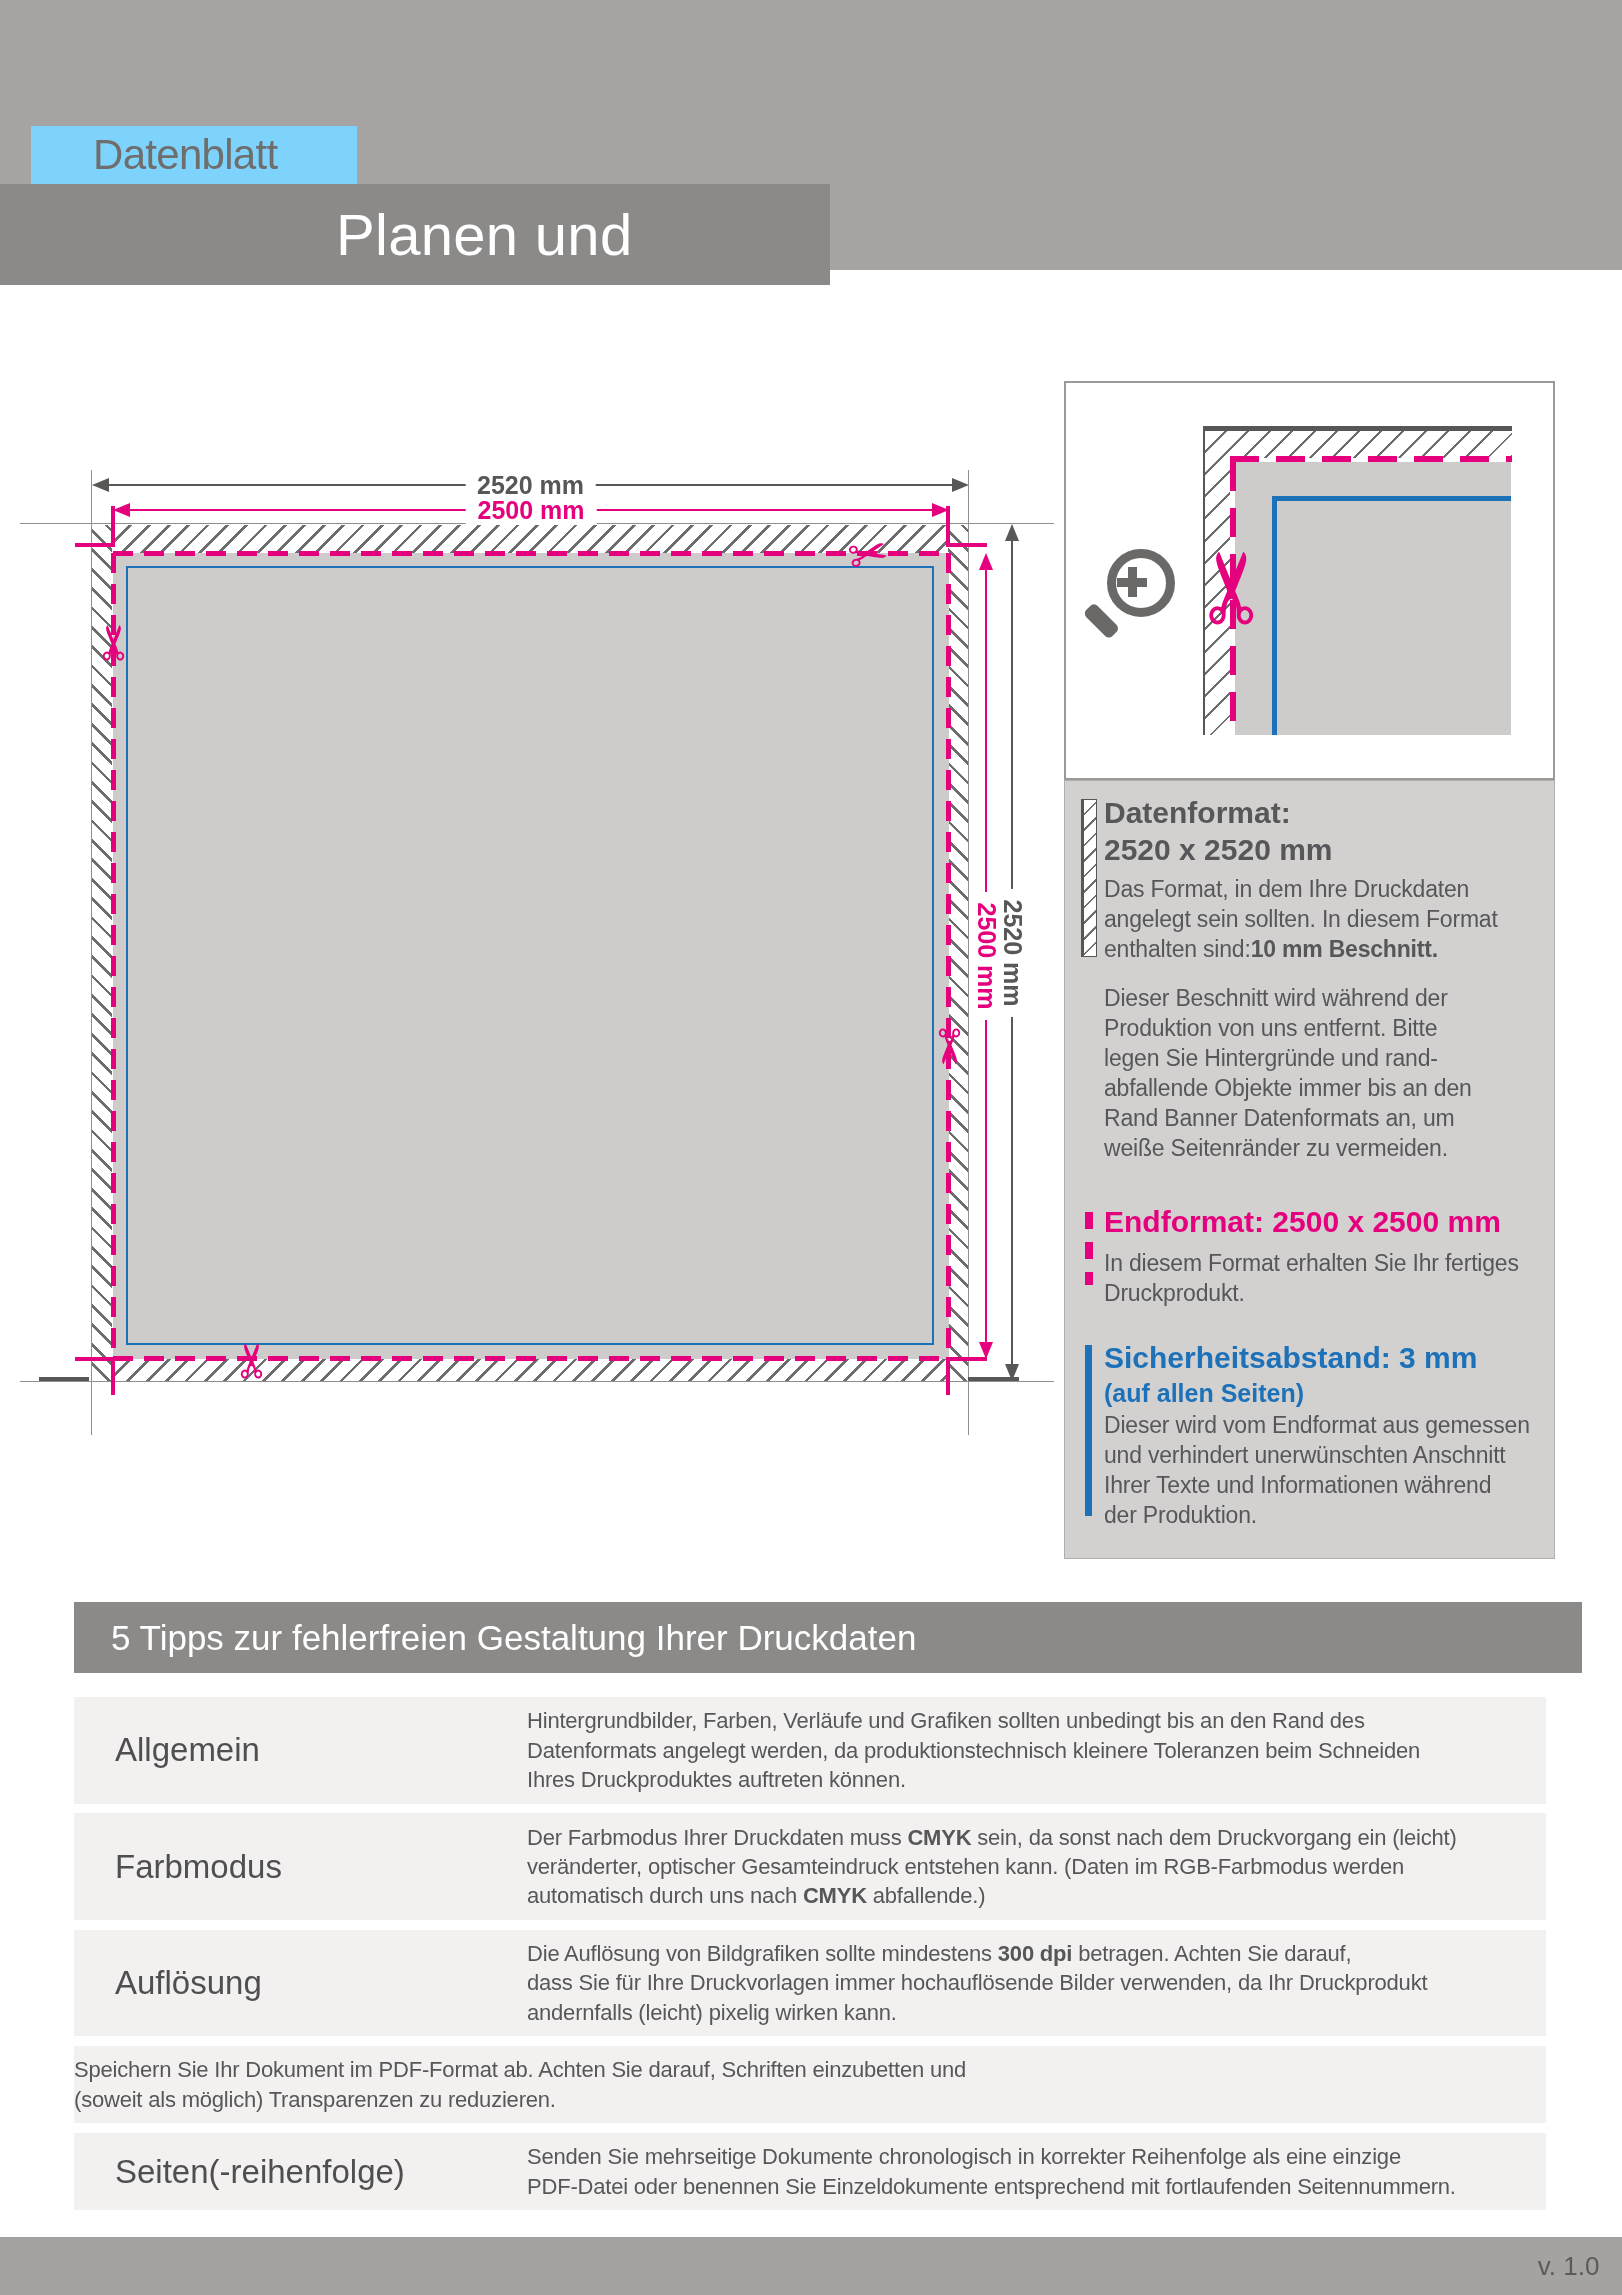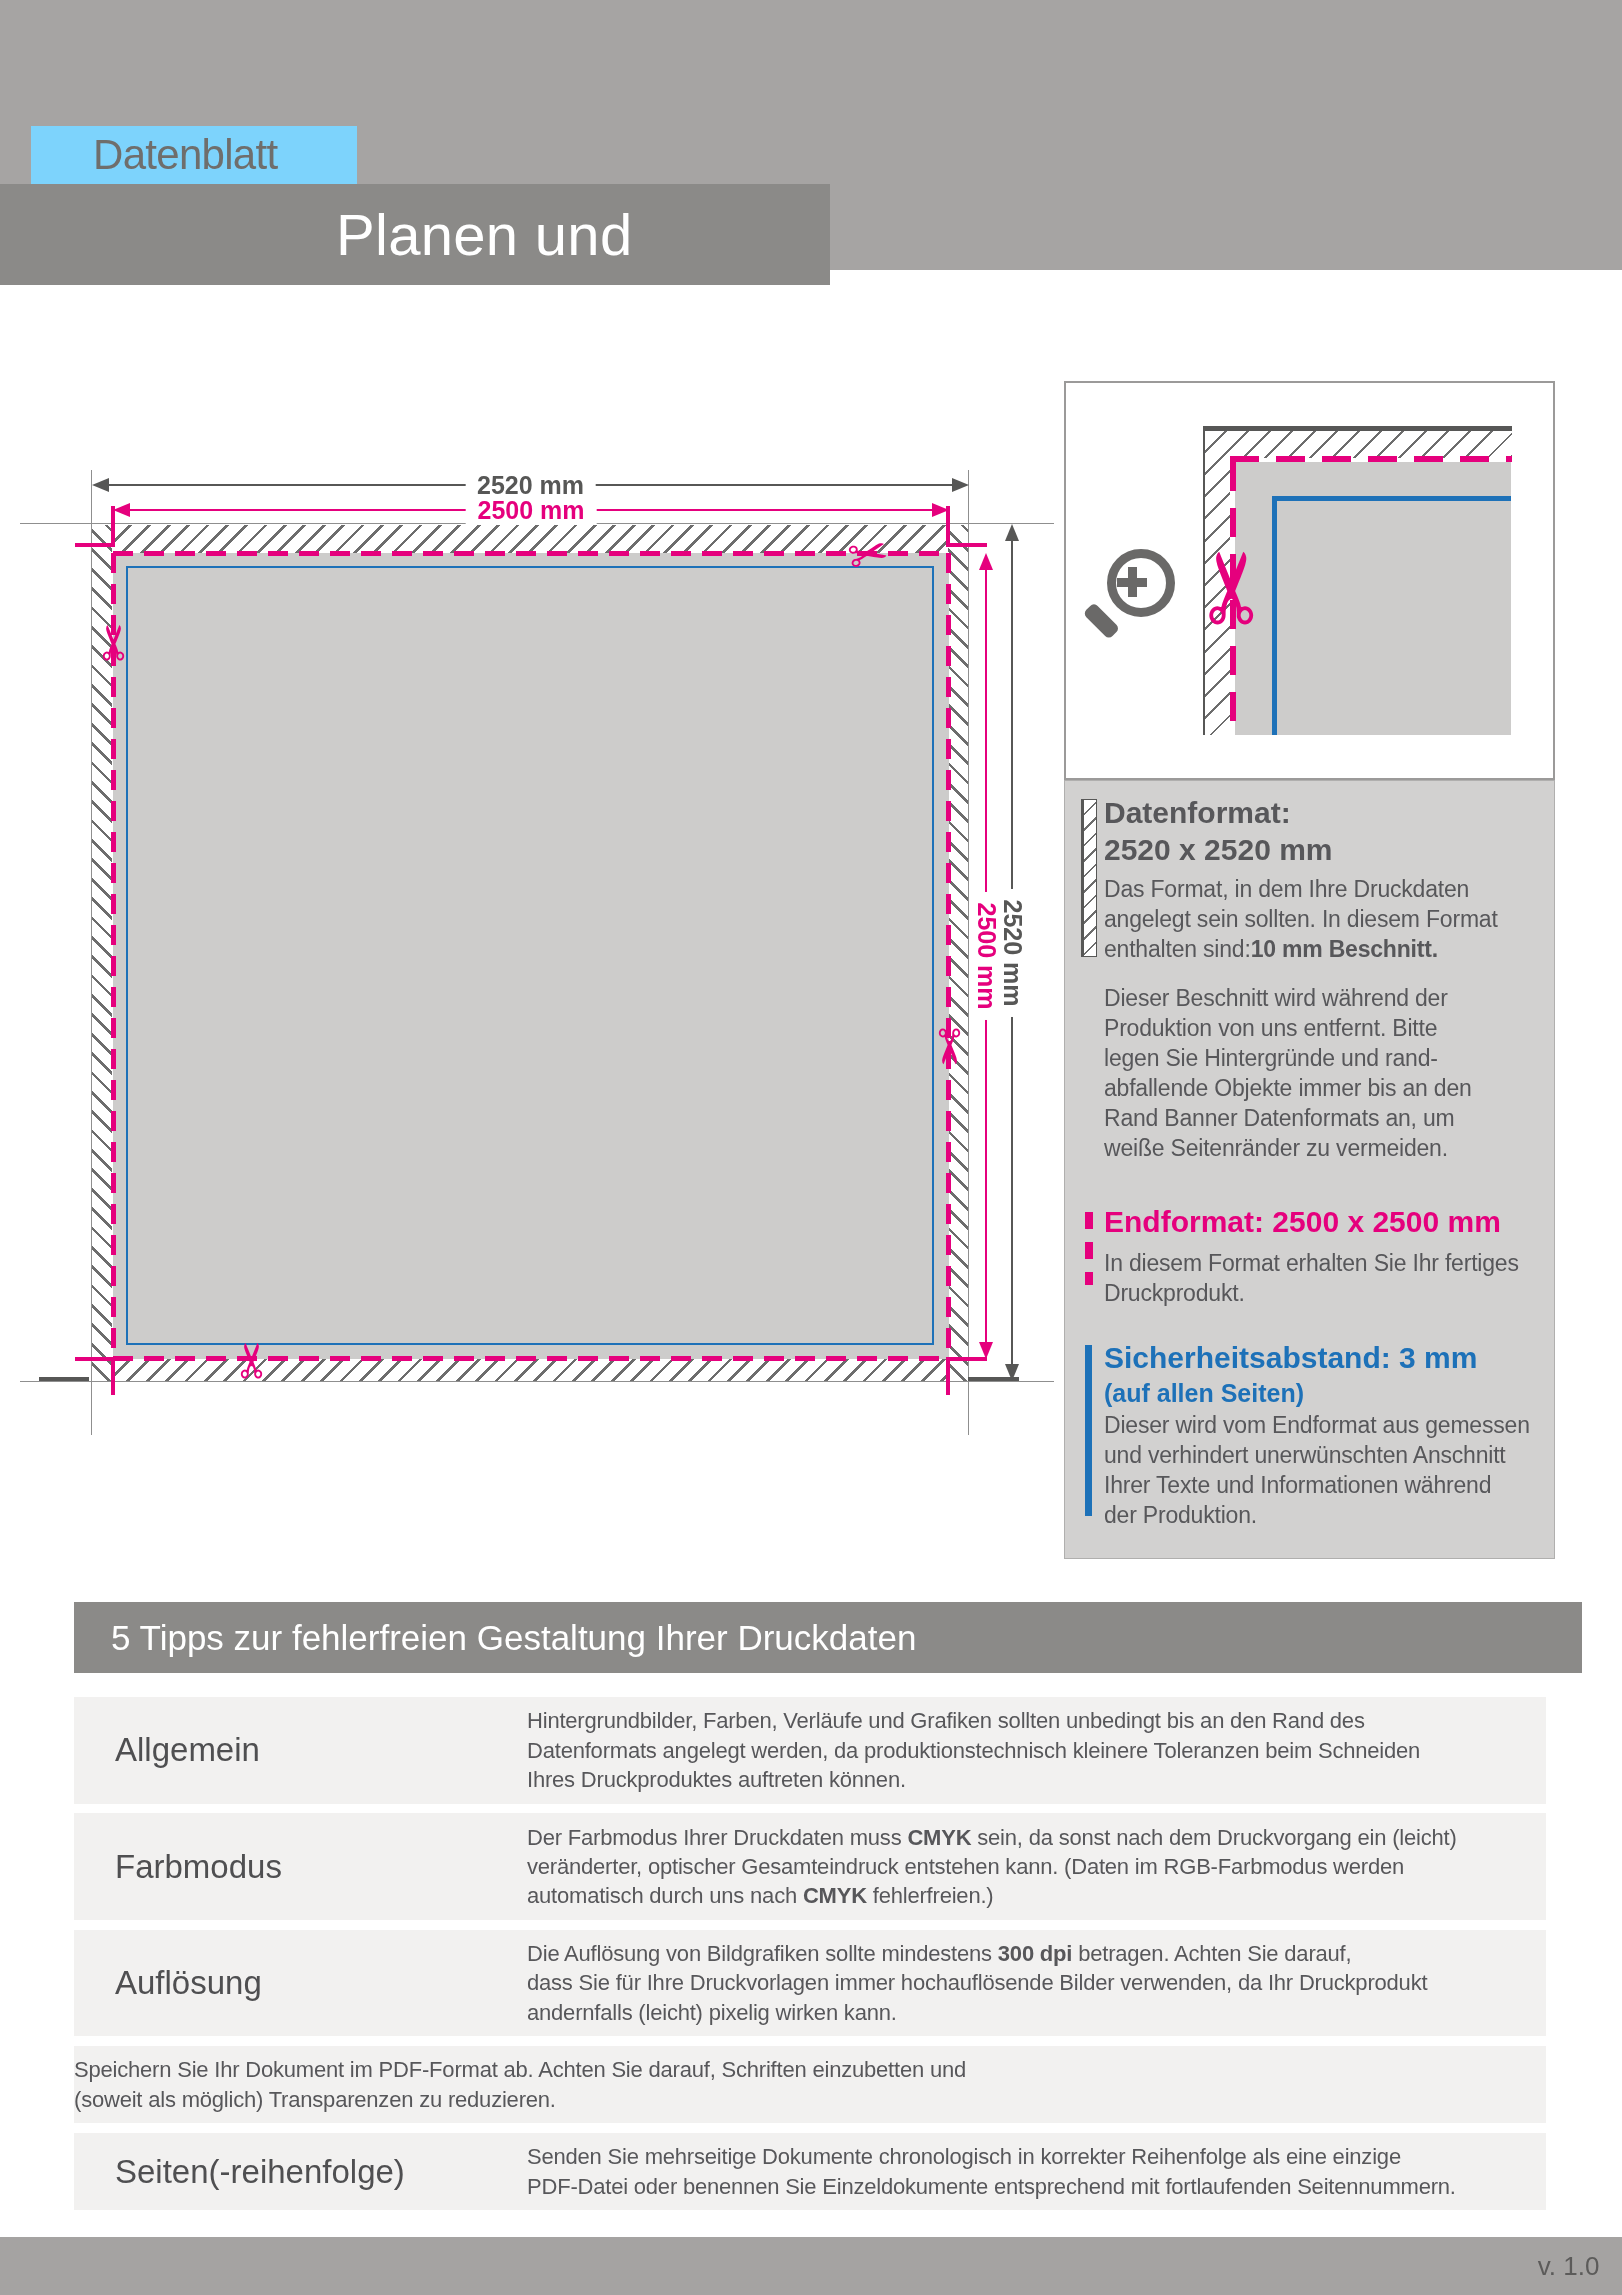--- a/index.html
+++ b/index.html
@@ -288,21 +288,21 @@
         <div><span>Ihres Druckproduktes auftreten können.</span></div>
       </div>
     </div>
     <div class="tip-row">
       <div class="tip-label">
         <span>Farbmodus</span>
       </div>
       <div class="tip-text">
         <div><span>Der Farbmodus Ihrer Druckdaten muss </span><span class="b">CMYK</span><span> sein, da sonst nach dem Druckvorgang ein (leicht)</span></div>
         <div><span>veränderter, optischer Gesamteindruck entstehen kann. (Daten im RGB-Farbmodus werden</span></div>
-        <div><span>automatisch durch uns nach </span><span class="b">CMYK</span><span> fehlerfreien.)</span></div>
+        <div><span>automatisch durch uns nach </span><span class="b">CMYK</span><span> abfallende.)</span></div>
       </div>
     </div>
     <div class="tip-row">
       <div class="tip-label">
         <span>Auflösung</span>
       </div>
       <div class="tip-text">
         <div><span>Die Auflösung von Bildgrafiken sollte mindestens </span><span class="b">300 dpi</span><span> betragen. Achten Sie darauf,</span></div>
         <div><span>dass Sie für Ihre Druckvorlagen immer hochauflösende Bilder verwenden, da Ihr Druckprodukt</span></div>
         <div><span>andernfalls (leicht) pixelig wirken kann.</span></div>

